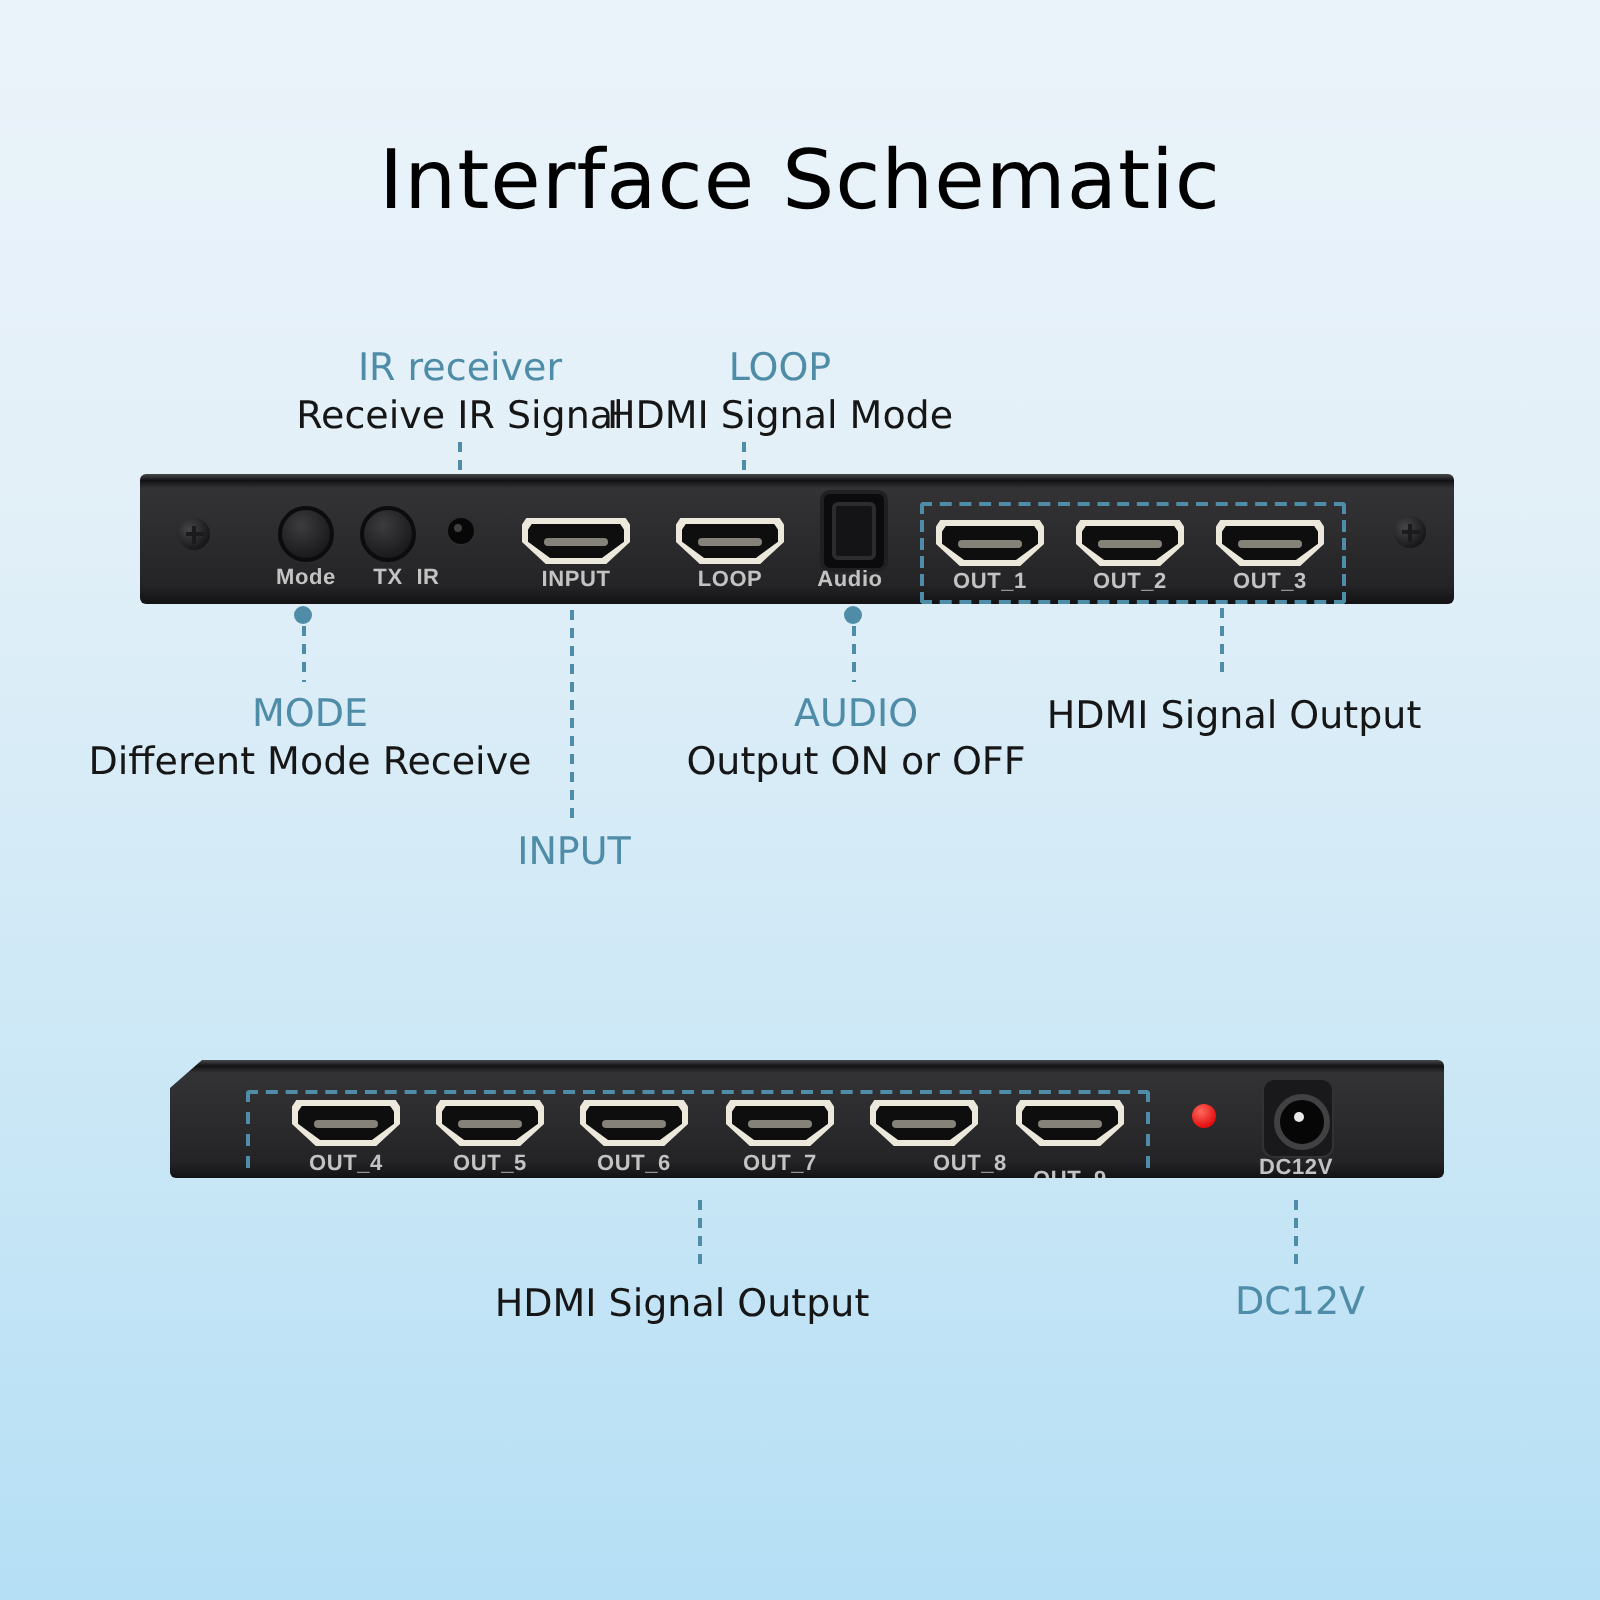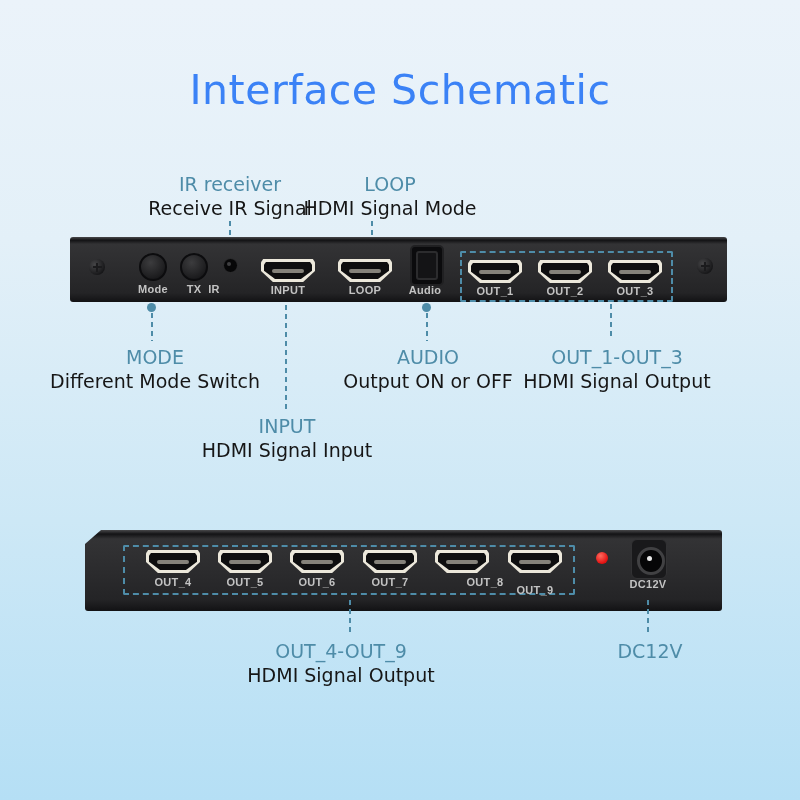--- a/index.html
+++ b/index.html
@@ -3,21 +3,21 @@
 <meta charset="utf-8">
 <style>
   html,body{margin:0;padding:0;}
   body{
     width:800px;height:800px;position:relative;overflow:hidden;
     background:linear-gradient(180deg,#EBF3FA 0%,#E3F0F8 30%,#CDE8F6 65%,#B5DFF5 100%);
     font-family:"DejaVu Sans","Liberation Sans",sans-serif;
   }
   .title{
     position:absolute;top:66px;left:0;right:0;text-align:center;
-    font-size:41px;font-weight:500;color:#3b82f6;letter-spacing:0.5px;
+    font-size:41px;font-weight:500;color:#000000;letter-spacing:0.5px;
   }
   
   .callout{position:absolute;transform:translateX(-50%);text-align:center;white-space:nowrap;}
   .callout .h{font-size:19px;line-height:23px;color:#4E8CA8;}
   .callout .d{font-size:19px;line-height:24px;color:#161616;}
   
   .vline{position:absolute;width:2px;
     background:repeating-linear-gradient(180deg,#4E8CA8 0 5px,rgba(0,0,0,0) 5px 9px);}
   .dot{position:absolute;width:9px;height:9px;border-radius:50%;background:#4E8CA8;}
   .dashbox{position:absolute;border:2px dashed #4E8CA8;border-radius:2px;}
@@ -126,43 +126,41 @@
   </div>
   <div class="plabel" style="left:565px;top:48px">OUT_3</div>
 
   <div class="screw" style="left:627px;top:21px"></div>
 </div>
 
 <div class="dot" style="left:147px;top:303px"></div>
 <div class="vline" style="left:151px;top:313px;height:28px"></div>
 <div class="callout" style="left:155px;top:346px">
   <div class="h">MODE</div>
-  <div class="d">Different Mode Switch</div>
+  <div class="d">Different Mode Receive</div>
 </div>
 
 <div class="vline" style="left:285px;top:305px;height:106px"></div>
 <div class="callout" style="left:287px;top:415px">
   <div class="h">INPUT</div>
-  <div class="d">HDMI Signal Input</div>
 </div>
 
 <div class="dot" style="left:422px;top:303px"></div>
 <div class="vline" style="left:426px;top:313px;height:28px"></div>
 <div class="callout" style="left:428px;top:346px">
   <div class="h">AUDIO</div>
   <div class="d">Output ON or OFF</div>
 </div>
 
 <div class="vline" style="left:610px;top:304px;height:34px"></div>
 <div class="callout" style="left:617px;top:346px">
-  <div class="h">OUT_1-OUT_3</div>
   <div class="d">HDMI Signal Output</div>
 </div>
 
-<div id="rear-panel" class="panel" style="left:85px;top:530px;width:637px;height:81px">
+<div id="rear-panel" class="panel" style="left:85px;top:530px;width:637px;height:59px">
   <div class="dashbox" style="left:38px;top:15px;width:448px;height:46px"></div>
 
   <div class="hdmi" style="left:61px;top:20px">
     <div class="hdmi-shell"></div>
     <div class="hdmi-inner"></div>
     <div class="hdmi-slot"></div>
   </div>
   <div class="plabel" style="left:88px;top:46px">OUT_4</div>
 
   <div class="hdmi" style="left:133px;top:20px">
@@ -205,20 +203,19 @@
   <div class="dcjack" style="left:546px;top:9px">
     <div class="dcjack-ring">
       <div class="dcjack-pin"></div>
     </div>
   </div>
   <div class="plabel" style="left:563px;top:48px">DC12V</div>
 </div>
 
 <div class="vline" style="left:349px;top:600px;height:36px"></div>
 <div class="callout" style="left:341px;top:640px">
-  <div class="h">OUT_4-OUT_9</div>
   <div class="d">HDMI Signal Output</div>
 </div>
 
 <div class="vline" style="left:647px;top:600px;height:36px"></div>
 <div class="callout" style="left:650px;top:640px">
   <div class="h">DC12V</div>
 </div>
 
 </body></html>

